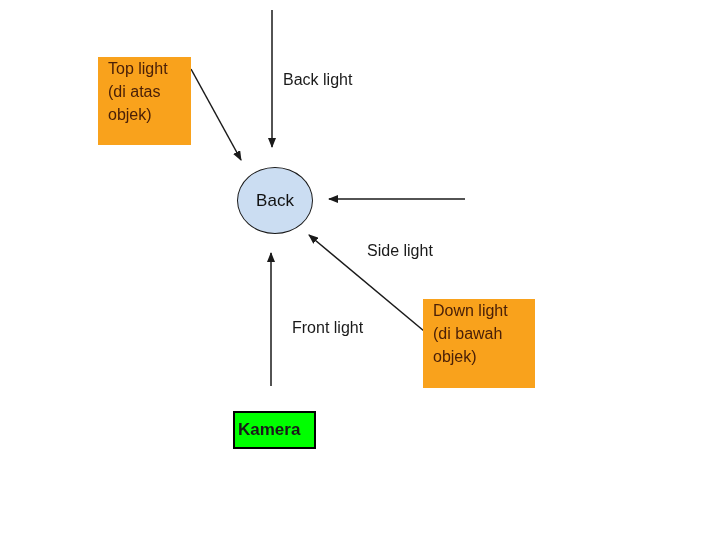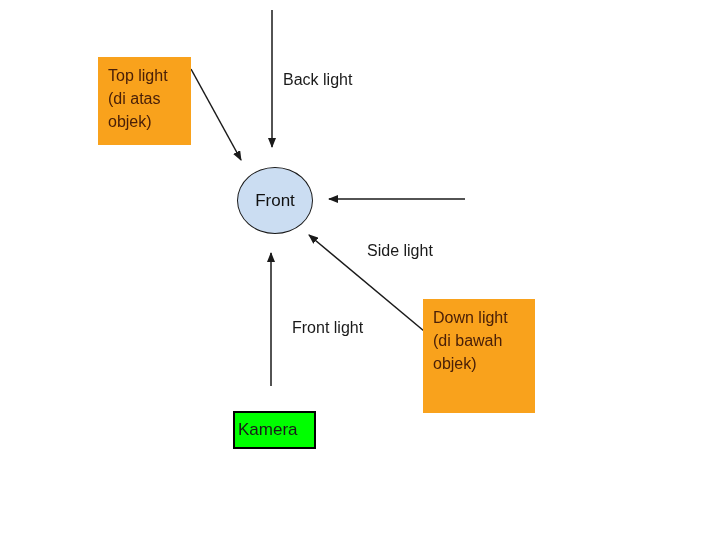--- a/index.html
+++ b/index.html
@@ -35,35 +35,35 @@
     font-size: 16px;
     line-height: 22px;
     white-space: pre-line;
   }
   .light-box {
     position: absolute;
     background: var(--light-box, #f9a21c);
     color: var(--light-box-text, #4a2008);
     font-size: 16px;
     line-height: 23px;
-    padding: 7px 6px 0 10px;
+    padding: 0 6px 0 10px;
     box-sizing: border-box;
     white-space: pre-line;
   }
   .box-top-light {
     left: 98px;
     top: 57px;
     width: 93px;
     height: 88px;
   }
   .box-down-light {
     left: 423px;
     top: 299px;
     width: 112px;
-    height: 114px;
+    height: 89px;
   }
   .objek-circle {
     position: absolute;
     left: 237px;
     top: 167px;
     width: 76px;
     height: 67px;
     background: var(--object-fill, #cbddf2);
     border: 1.5px solid var(--arrow, #1a1a1a);
     border-radius: 50%;
@@ -81,20 +81,21 @@
     width: 83px;
     height: 38px;
     background: var(--camera-box, #00ff00);
     border: 2px solid #000;
     box-sizing: border-box;
     display: flex;
     align-items: center;
     padding-left: 3px;
     font-size: 17px;
     color: #1a1a1a;
+    font-weight: bold;
   }
   .lbl-back-light  { left: 283px; top: 69px;  }
   .lbl-side-light  { left: 367px; top: 210px; margin-top: 30px; }
   .lbl-front-light { left: 292px; top: 317px; }
 </style>
 </head>
 <body>
 
 <div id="slide">
 
@@ -111,21 +112,21 @@
     <line x1="271" y1="386" x2="271" y2="253" marker-end="url(#arrowhead)"></line>
   </svg>
 
   <div class="light-box box-top-light">Top light
 (di atas
 objek)</div>
 
   <div class="label lbl-back-light">Back light</div>
 
   <div class="objek-circle">
-    <span>Front</span>
+    <span>Back</span>
   </div>
 
   <div class="label lbl-side-light">Side light</div>
 
   <div class="light-box box-down-light">Down light
 (di bawah
 objek)</div>
 
   <div class="label lbl-front-light">Front light</div>
 

